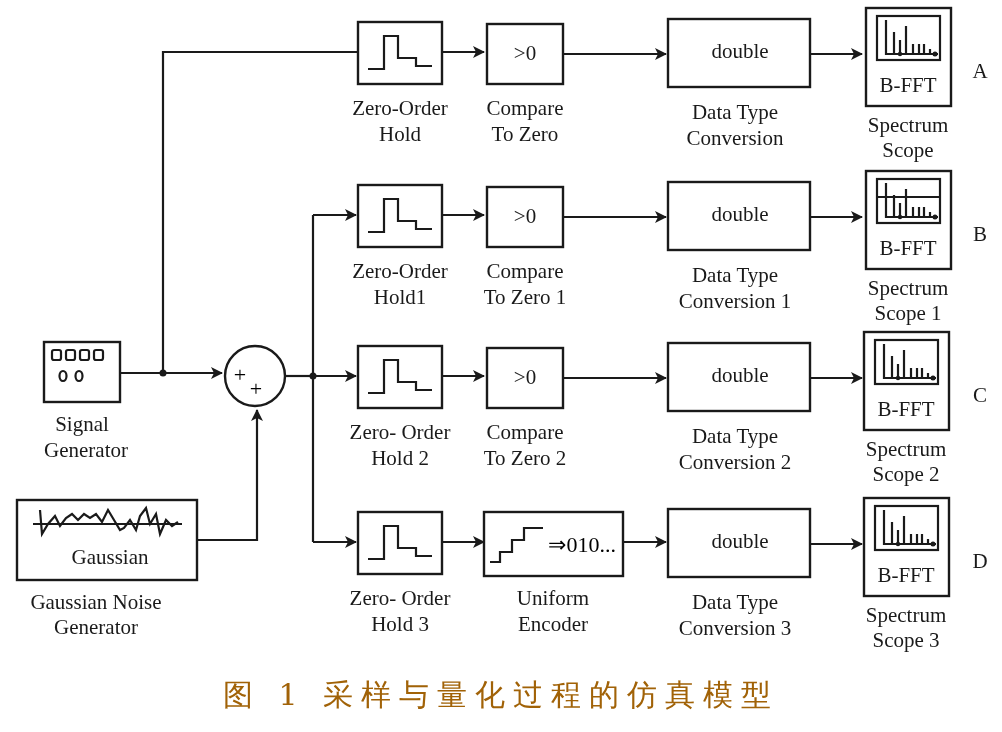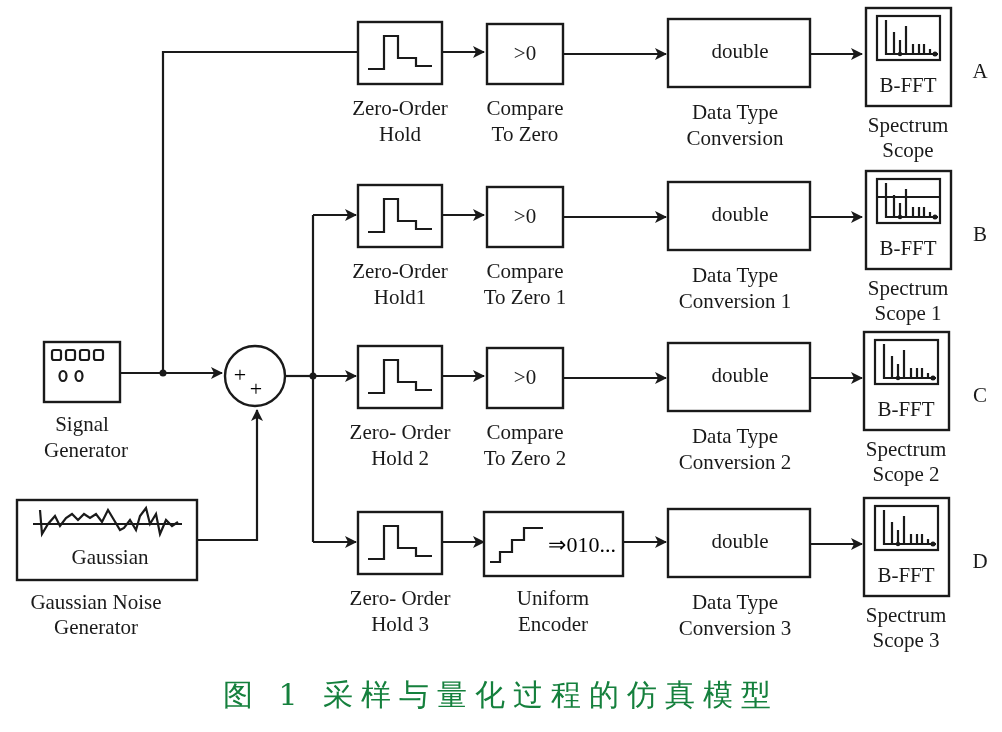--- a/index.html
+++ b/index.html
@@ -6,21 +6,21 @@
   body { width:1002px; height:732px; position:relative; overflow:hidden;
          font-family: "Liberation Serif", "DejaVu Serif", serif; color:#1a1a1a; }
   #diagram { position:absolute; left:0; top:0; }
   .blk { fill:#fff; stroke:#1a1a1a; stroke-width:2.4; }
   .wire { fill:none; stroke:#1a1a1a; stroke-width:2.2; }
   .icon { fill:none; stroke:#1a1a1a; stroke-width:2.2; }
   .lbl { font-family:"Liberation Serif", serif; font-size:21px; fill:#1a1a1a; text-anchor:middle; }
   .inner { font-family:"Liberation Serif", serif; font-size:21px; fill:#1a1a1a; text-anchor:middle; }
   .rowlbl { font-family:"Liberation Serif", serif; font-size:21px; fill:#1a1a1a; text-anchor:middle; }
   .caption { position:absolute; left:0; width:1002px; top:675px; text-align:center;
-             font-family:"DejaVu Serif", serif; font-size:30px; letter-spacing:8px; color:#15803d; }
+             font-family:"DejaVu Serif", serif; font-size:30px; letter-spacing:8px; color:#a16207; }
 </style>
 </head>
 <body>
 
 <svg id="diagram" width="1002" height="732" viewBox="0 0 1002 732">
   <defs>
     <marker id="arr" markerWidth="12" markerHeight="12" refX="11" refY="6" orient="auto" markerUnits="userSpaceOnUse">
       <path d="M0,0 L12,6 L0,12 L3,6 Z" fill="#1a1a1a"></path>
     </marker>
   </defs>

